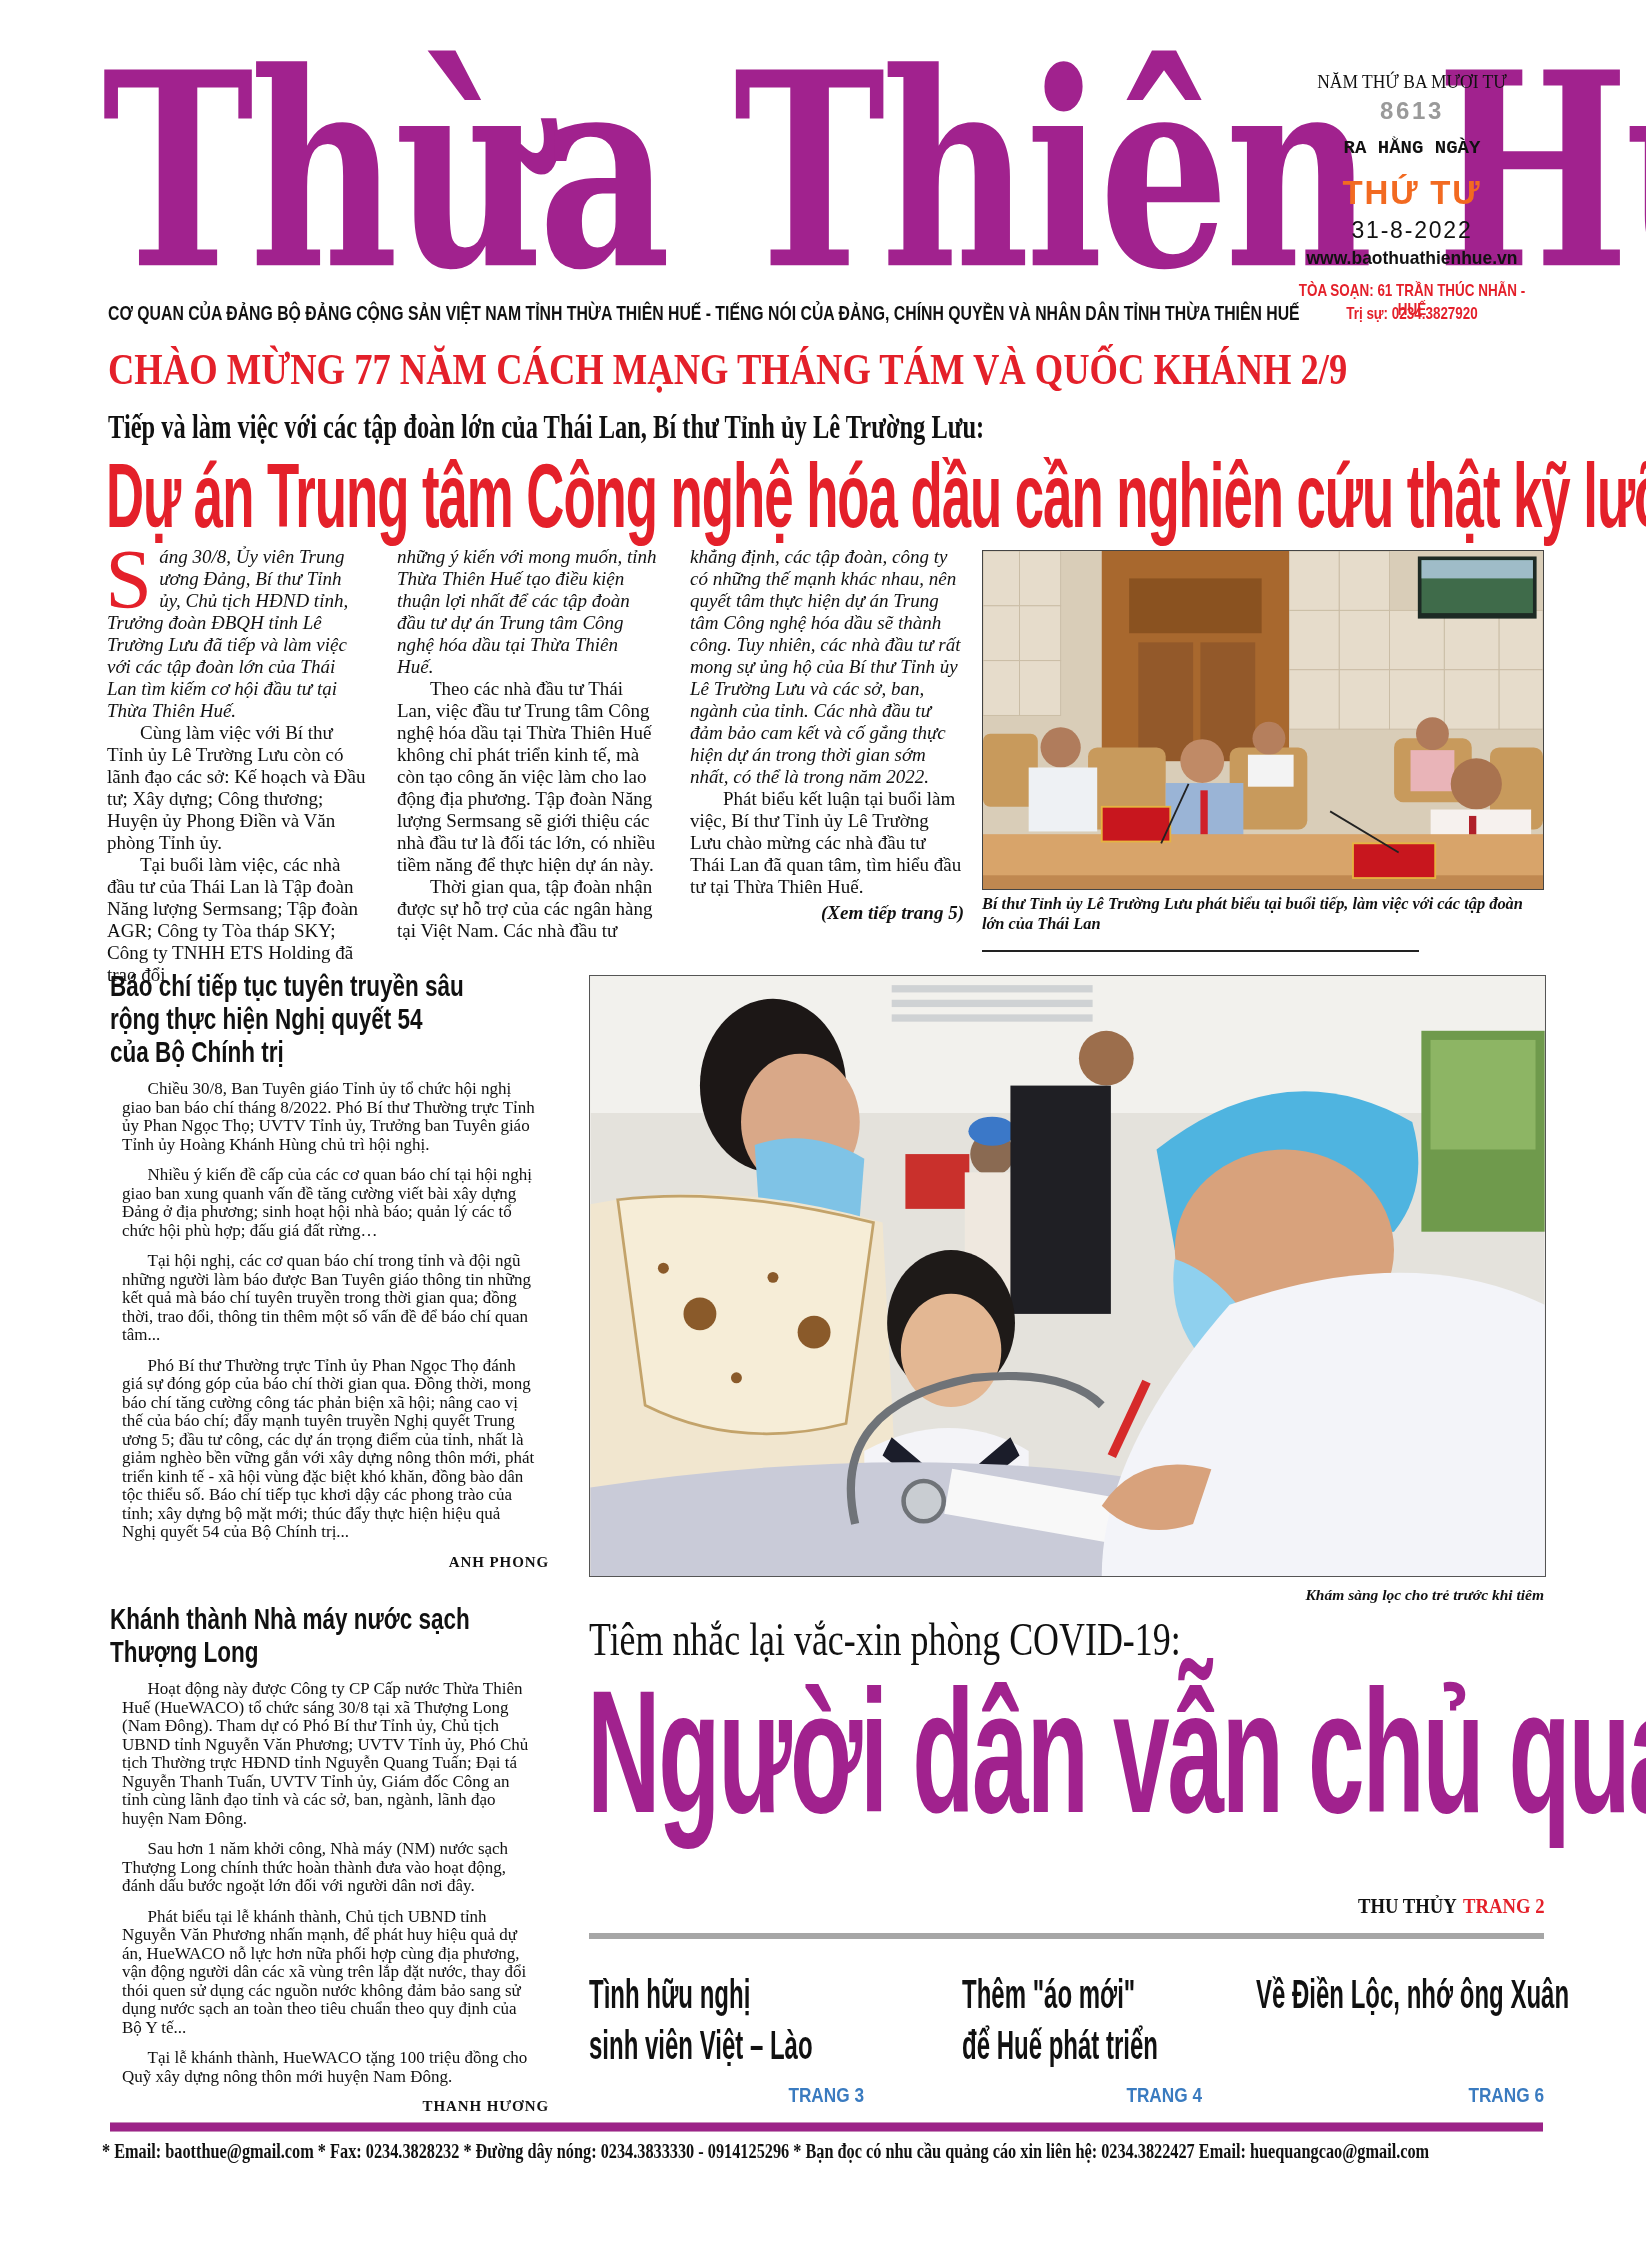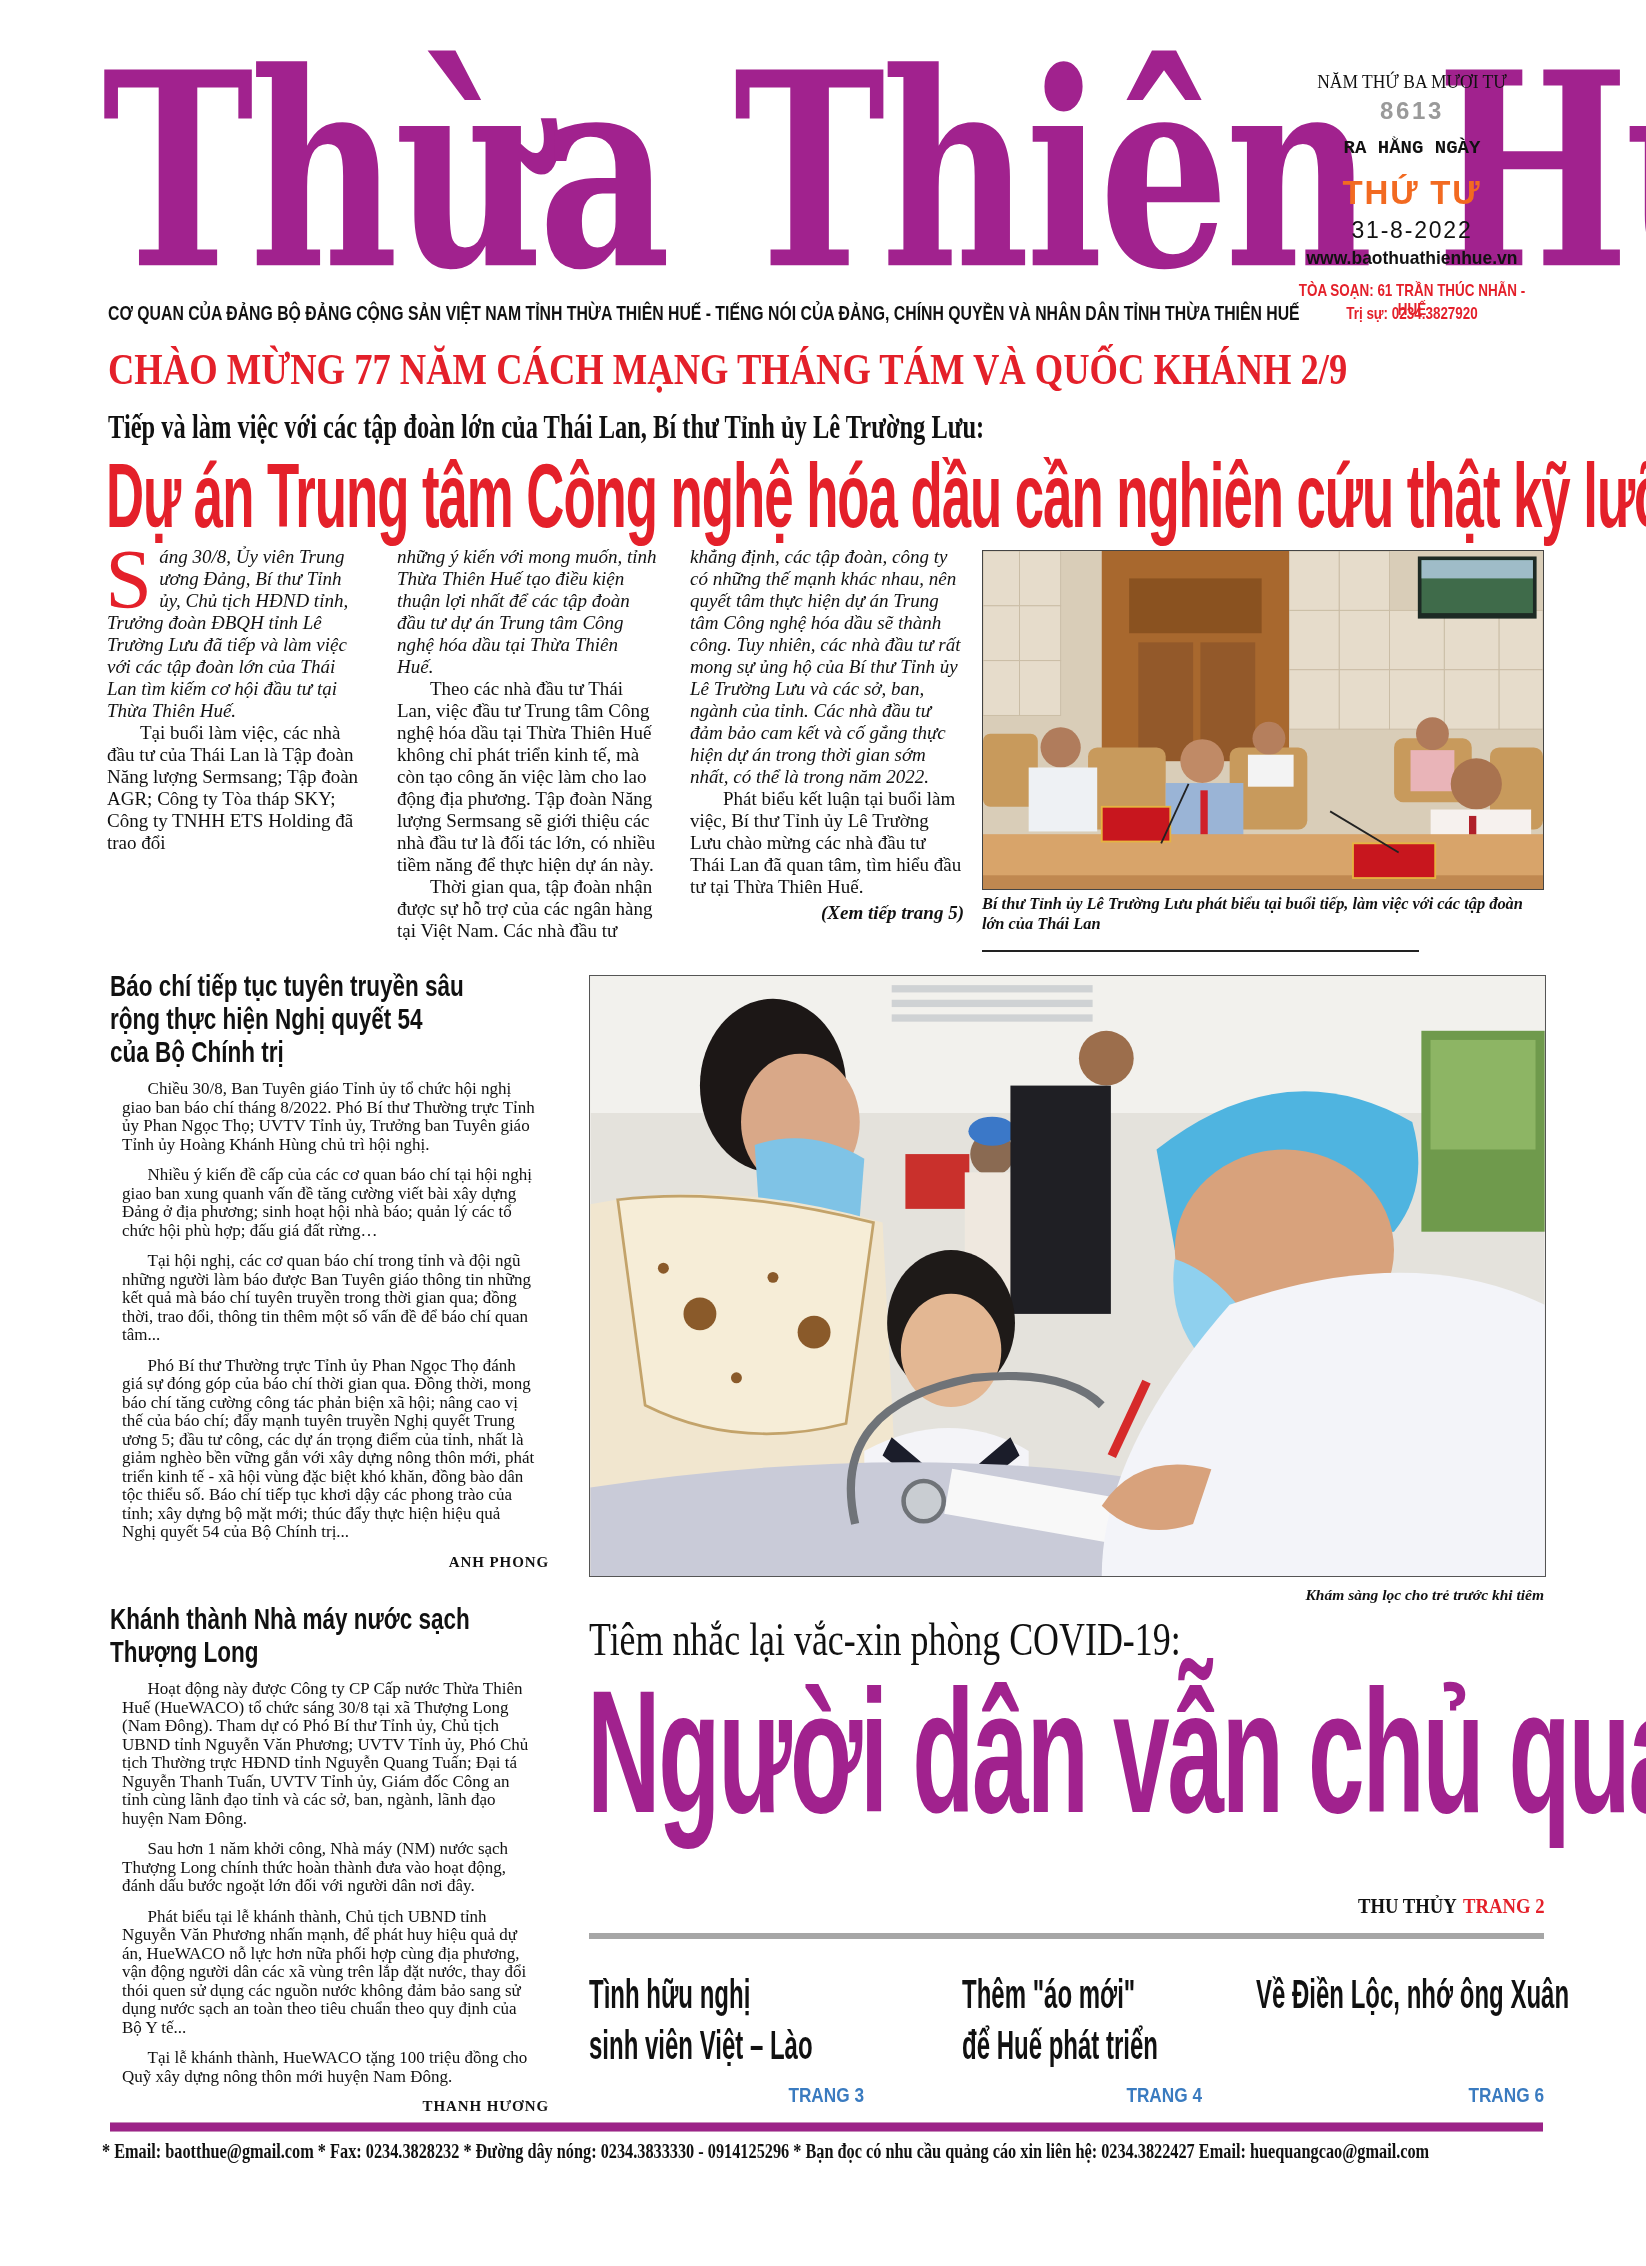--- a/index.html
+++ b/index.html
@@ -64,20 +64,21 @@
 <div class="abs right-col rc-addr" style="left:1261px;width:302px;">TÒA SOẠN: 61 TRẦN THÚC NHẪN - HUẾ</div>
 <div class="abs right-col rc-phone">Trị sự: 0234.3827920</div>
 
 <div class="abs cond banner">CHÀO MỪNG 77 NĂM CÁCH MẠNG THÁNG TÁM VÀ QUỐC KHÁNH 2/9</div>
 <div class="abs cond kicker">Tiếp và làm việc với các tập đoàn lớn của Thái Lan, Bí thư Tỉnh ủy Lê Trường Lưu:</div>
 <div class="abs cond main-head">Dự án Trung tâm Công nghệ hóa dầu cần nghiên cứu thật kỹ lưỡng</div>
 
 <div class="abs col" style="left:107px;top:546px;width:259px;">
   <span class="dropcap">S</span>
   <p class="first">áng 30/8, Ủy viên Trung ương Đảng, Bí thư Tỉnh ủy, Chủ tịch HĐND tỉnh, Trưởng đoàn ĐBQH tỉnh Lê Trường Lưu đã tiếp và làm việc với các tập đoàn lớn của Thái Lan tìm kiếm cơ hội đầu tư tại Thừa Thiên Huế.</p>
+  <p>Cùng làm việc với Bí thư Tỉnh ủy Lê Trường Lưu còn có lãnh đạo các sở: Kế hoạch và Đầu tư; Xây dựng; Công thương; Huyện ủy Phong Điền và Văn phòng Tỉnh ủy.</p>
   <p>Tại buổi làm việc, các nhà đầu tư của Thái Lan là Tập đoàn Năng lượng Sermsang; Tập đoàn AGR; Công ty Tòa tháp SKY; Công ty TNHH ETS Holding đã trao đổi</p>
 </div>
 <div class="abs col" style="left:397px;top:546px;width:260px;">
   <p class="first">những ý kiến với mong muốn, tỉnh Thừa Thiên Huế tạo điều kiện thuận lợi nhất để các tập đoàn đầu tư dự án Trung tâm Công nghệ hóa dầu tại Thừa Thiên Huế.</p>
   <p>Theo các nhà đầu tư Thái Lan, việc đầu tư Trung tâm Công nghệ hóa dầu tại Thừa Thiên Huế không chỉ phát triển kinh tế, mà còn tạo công ăn việc làm cho lao động địa phương. Tập đoàn Năng lượng Sermsang sẽ giới thiệu các nhà đầu tư là đối tác lớn, có nhiều tiềm năng để thực hiện dự án này.</p>
   <p>Thời gian qua, tập đoàn nhận được sự hỗ trợ của các ngân hàng tại Việt Nam. Các nhà đầu tư</p>
 </div>
 <div class="abs col" style="left:690px;top:546px;width:274px;">
   <p class="first">khẳng định, các tập đoàn, công ty có những thế mạnh khác nhau, nên quyết tâm thực hiện dự án Trung tâm Công nghệ hóa dầu sẽ thành công. Tuy nhiên, các nhà đầu tư rất mong sự ủng hộ của Bí thư Tỉnh ủy Lê Trường Lưu và các sở, ban, ngành của tỉnh. Các nhà đầu tư đảm bảo cam kết và cố gắng thực hiện dự án trong thời gian sớm nhất, có thể là trong năm 2022.</p>
   <p>Phát biểu kết luận tại buổi làm việc, Bí thư Tỉnh ủy Lê Trường Lưu chào mừng các nhà đầu tư Thái Lan đã quan tâm, tìm hiểu đầu tư tại Thừa Thiên Huế.</p>

